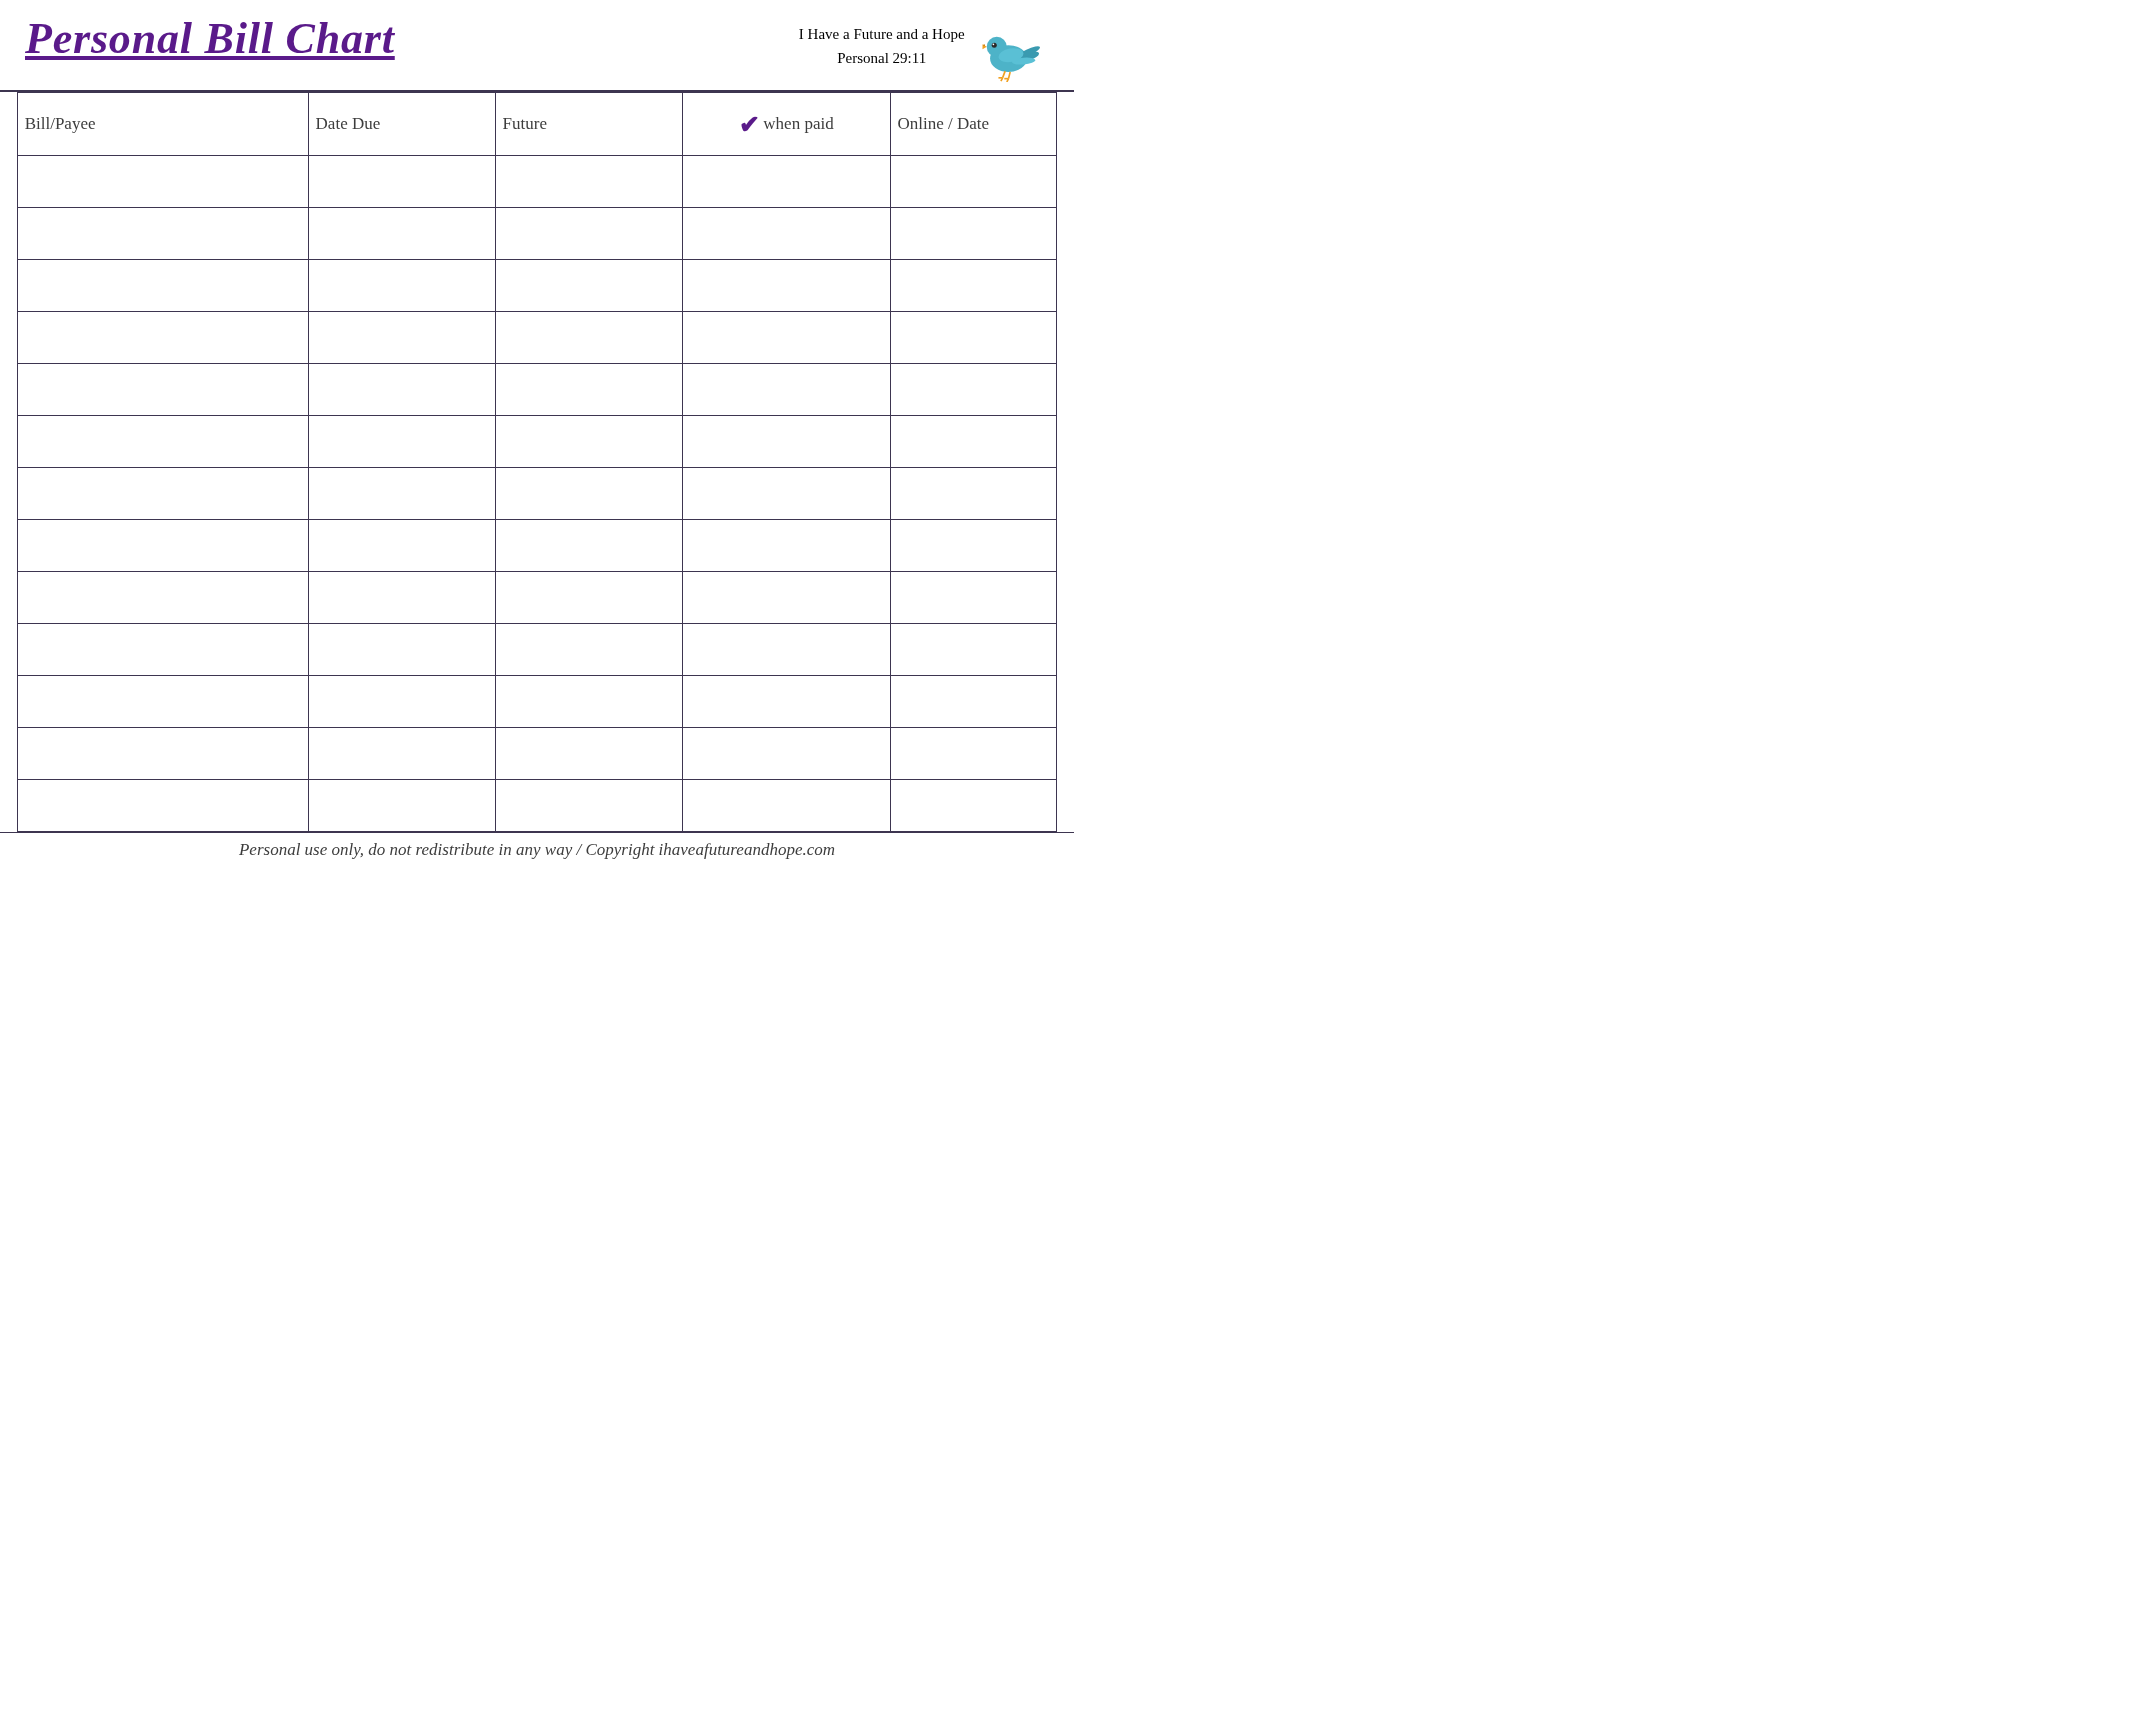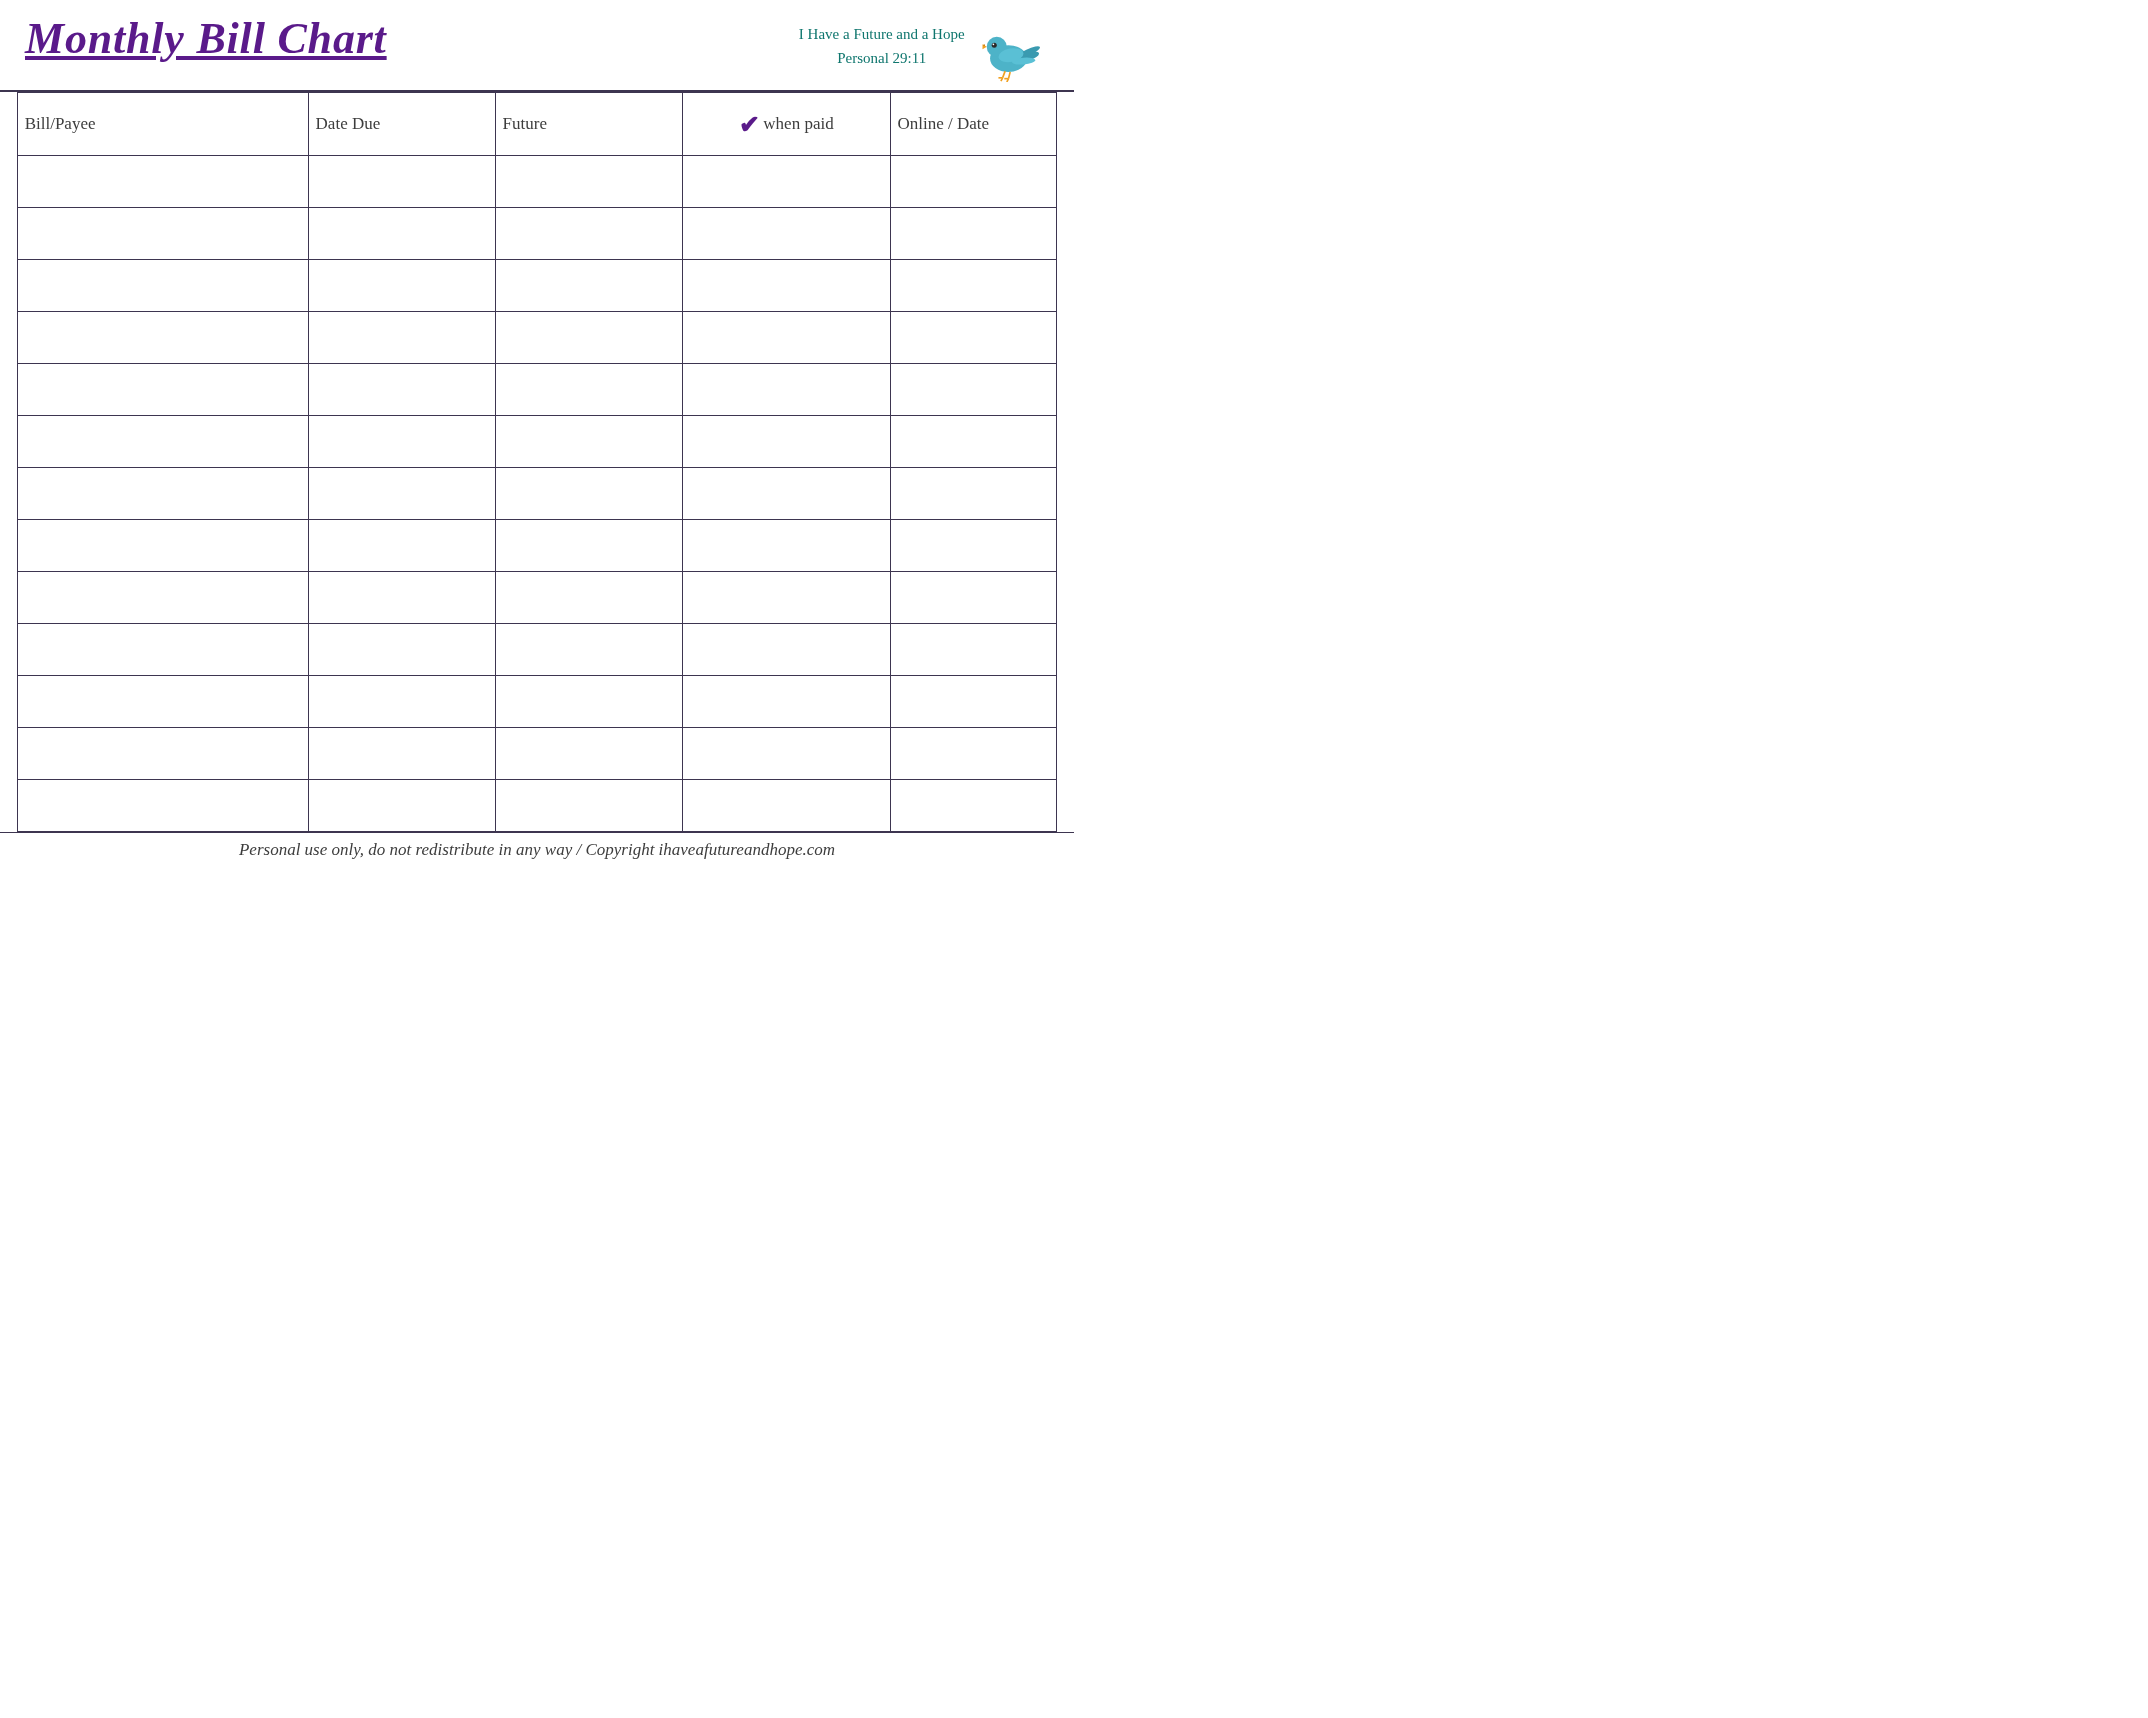--- a/index.html
+++ b/index.html
@@ -50,21 +50,21 @@
 
     .right-header {
       display: flex;
       align-items: flex-start;
       gap: 8.4px;
     }
 
     .scripture-text {
       text-align: center;
       font-size: 15px;
-      color: #0f766e;
+      color: #000000;
       line-height: 1.6;
       padding-top: 6.7px;
     }
 
     .bird-icon {
       width: 76px;
       height: 67px;
       position: relative;
       margin-top: 0px;
     }
@@ -130,21 +130,21 @@
       font-style: italic;
     }
   </style>
 </head>
 <body>
 
 <div class="page">
 
   <div class="header">
     <div class="title-section">
-      <h1 class="main-title">Monthly Bill Chart</h1>
+      <h1 class="main-title">Personal Bill Chart</h1>
     </div>
     <div class="right-header">
       <div class="scripture-text">
         <div>I Have a Future and a Hope</div>
         <div>Personal 29:11</div>
       </div>
 
       <div class="bird-icon">
         <svg width="76" height="67" viewBox="0 0 90 80" xmlns="http://www.w3.org/2000/svg">
 

